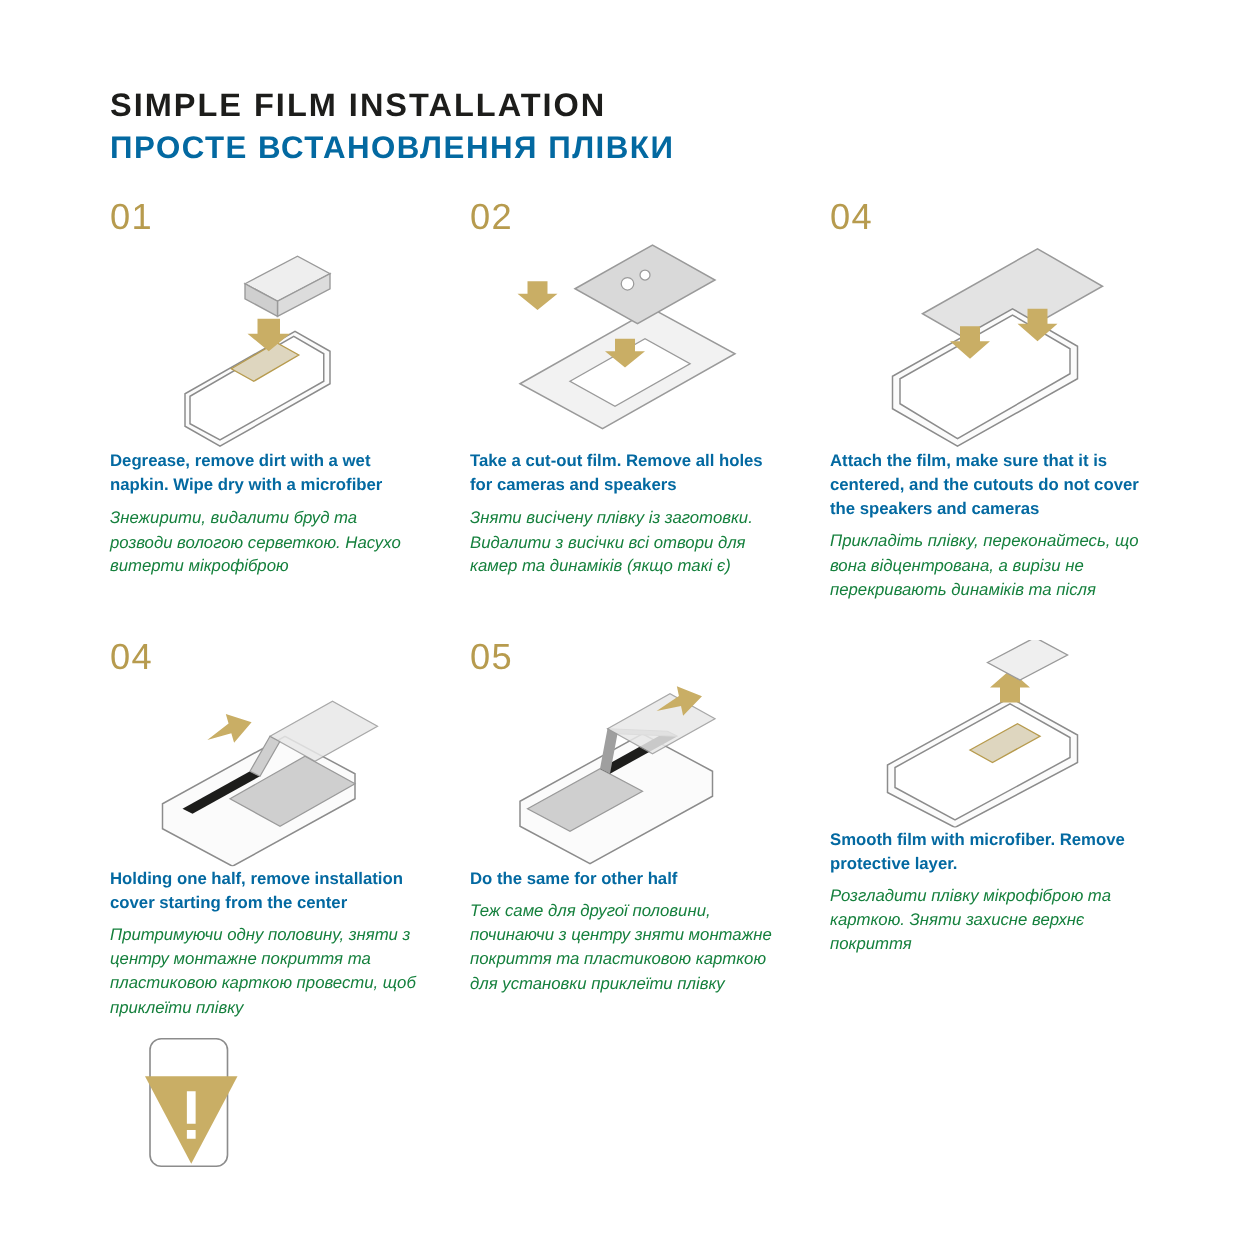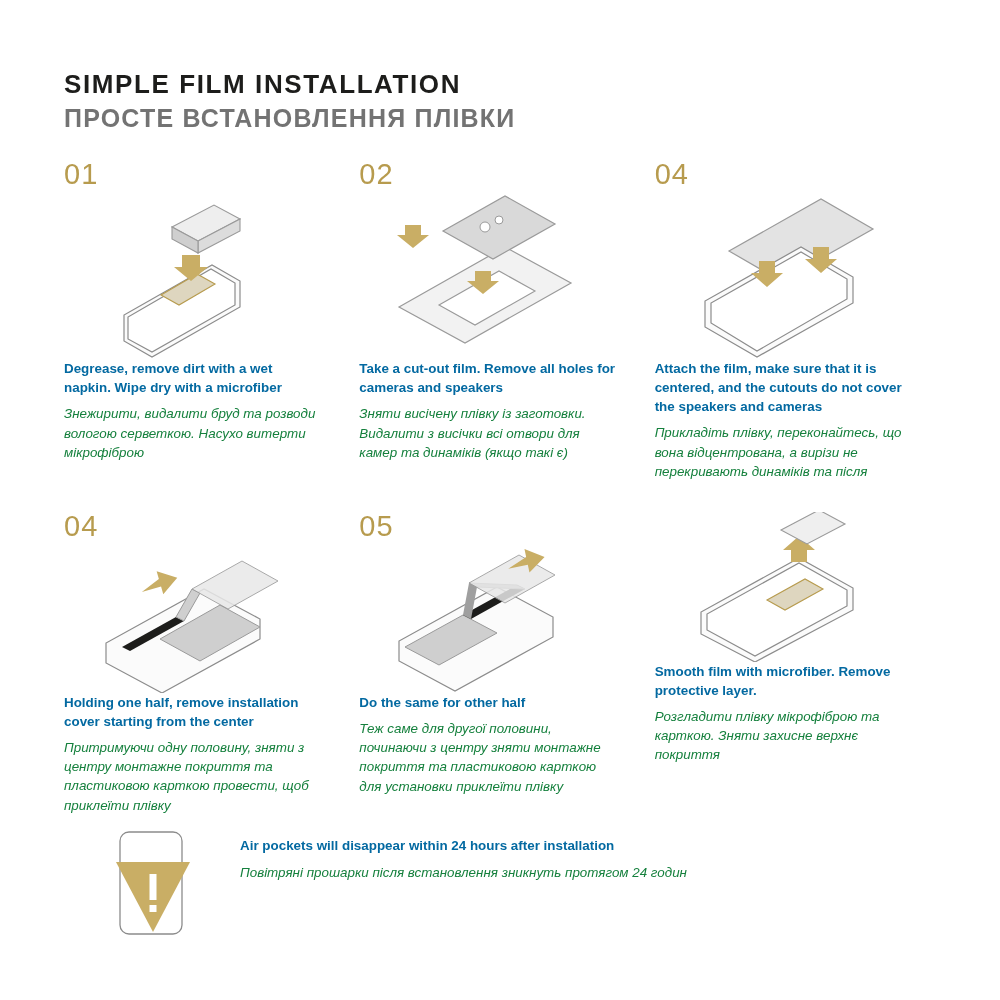--- a/index.html
+++ b/index.html
@@ -12,38 +12,38 @@
     height: 1000px;
     font-family: "Liberation Sans", sans-serif;
     color: #2b2b2b;
     overflow: hidden;
   }
   .page {
     position: relative;
     width: 1000px;
     height: 1000px;
     box-sizing: border-box;
-    padding: 70px 88px 40px 64px;
+    padding: 70px 88px 40px 88px;
   }
 
   
   .header { margin-bottom: 28px; }
   .title-en {
     font-size: 26px;
     font-weight: bold;
     letter-spacing: 1.6px;
     color: #1d1d1b;
     margin: 0 0 6px 0;
     line-height: 1.1;
   }
   .title-uk {
     font-size: 25px;
     font-weight: bold;
     letter-spacing: 1.2px;
-    color: #737373;
+    color: #0369a1;
     margin: 0;
     line-height: 1.1;
   }
 
   
   .grid {
     display: grid;
     grid-template-columns: repeat(3, 1fr);
     column-gap: 38px;
     row-gap: 8px;
@@ -248,19 +248,15 @@
     <div class="footer-icon">
       <svg width="130" height="110" viewBox="0 0 130 110">
         <g stroke="#8c8c8c" fill="#ffffff" stroke-width="1.3">
           <rect x="32" y="4" width="62" height="102" rx="9"></rect>
         </g>
         <path d="M28 34 L102 34 L65 104 Z" fill="#c9ae65"></path>
         <rect x="61.5" y="46" width="7" height="26" fill="#ffffff"></rect>
         <rect x="61.5" y="77" width="7" height="7" fill="#ffffff"></rect>
       </svg>
     </div>
-    <div class="footer-text">
-      <div class="txt-en">Air pockets will disappear within 24 hours after installation</div>
-      <div class="txt-uk">Повітряні прошарки після встановлення зникнуть протягом 24 годин</div>
-    </div>
   </div>
 
 </div>
 
 </body></html>

